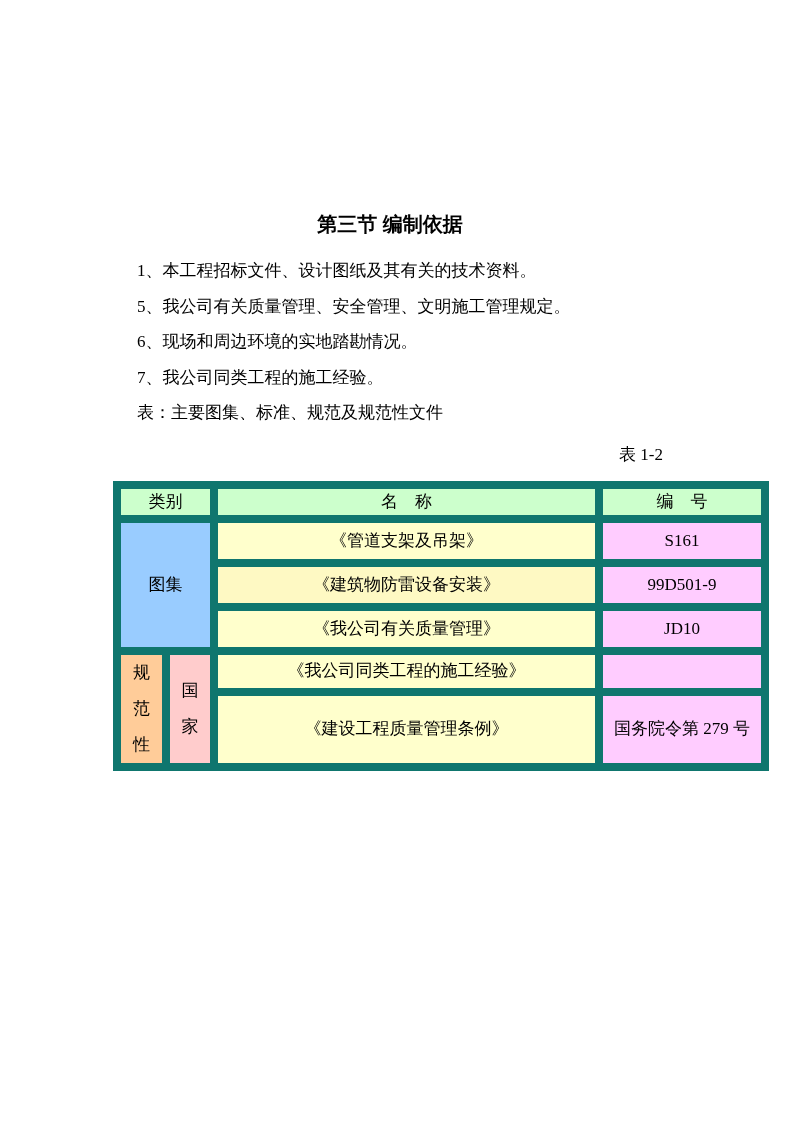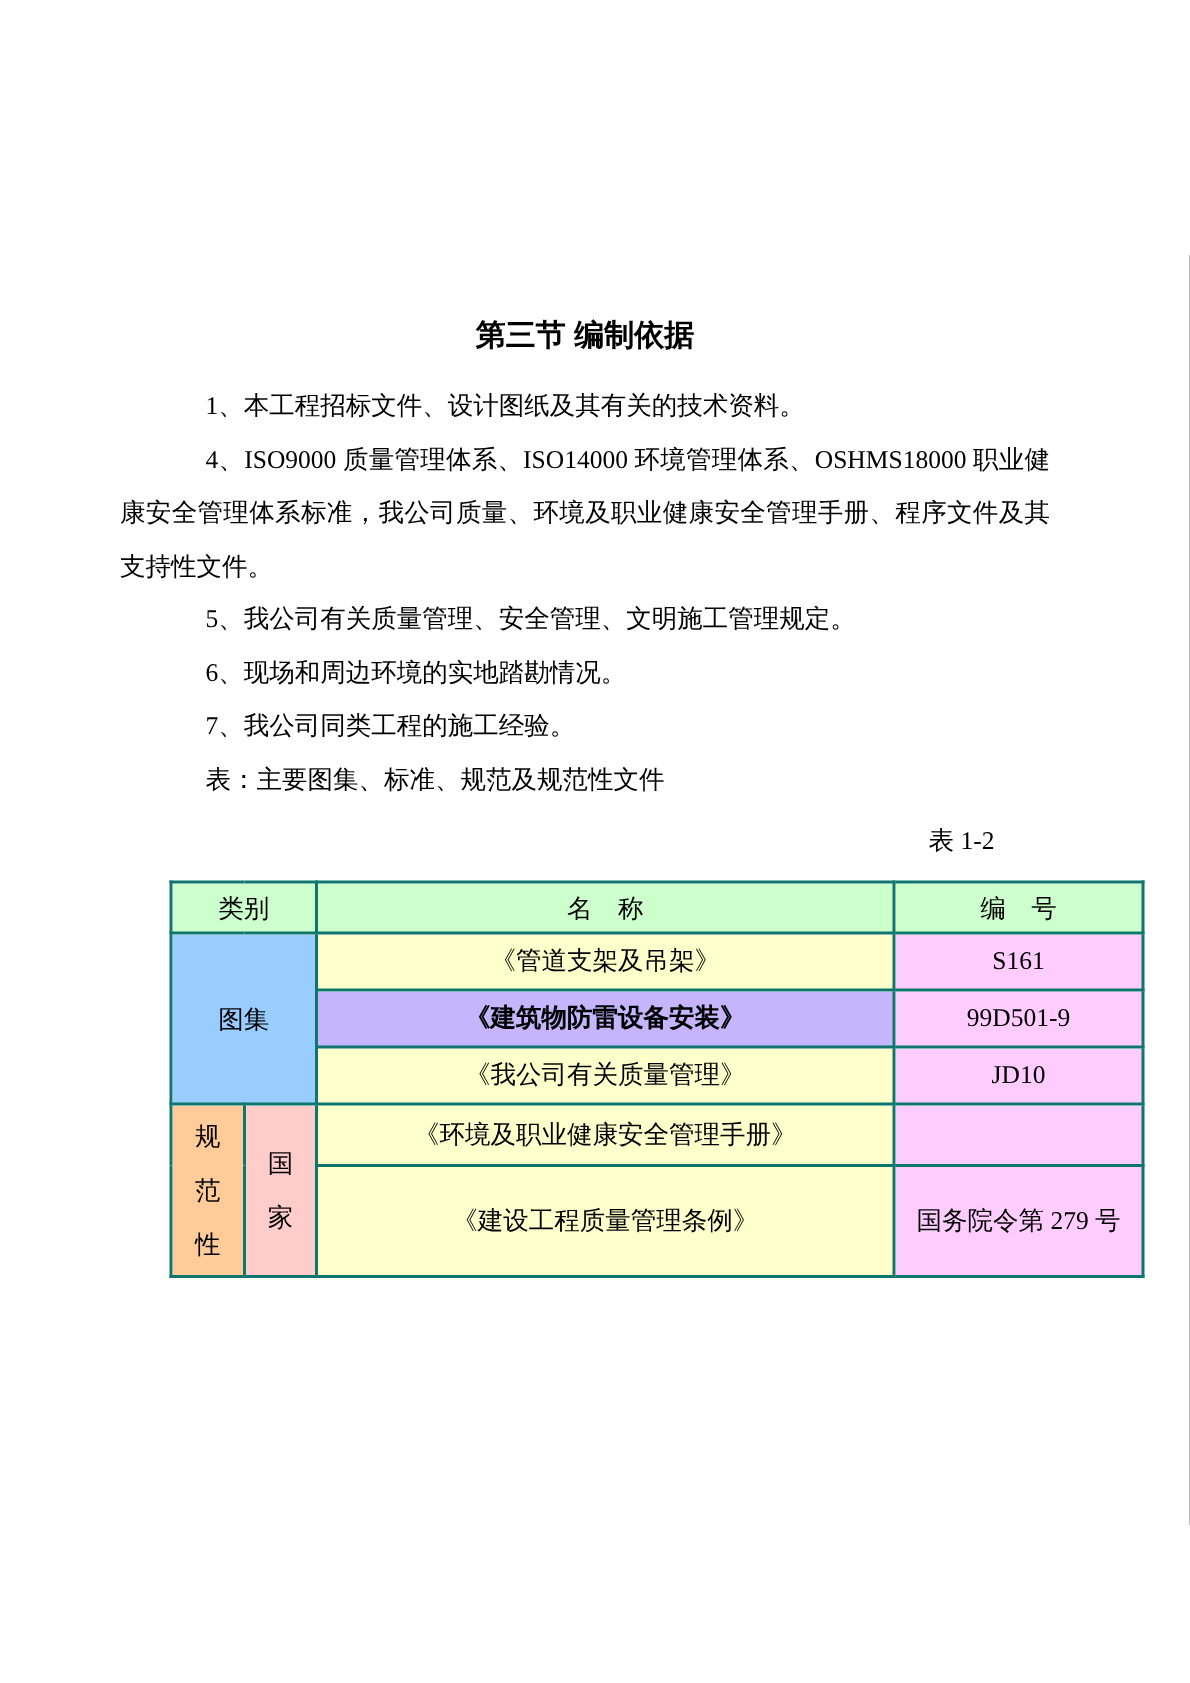--- a/index.html
+++ b/index.html
@@ -43,21 +43,21 @@
     padding-right: 37px;
   }
   table.standards {
     border-collapse: collapse;
     table-layout: fixed;
     width: 648px;
     margin: 8px 0 0 33px;
     font-size: 17px;
   }
   table.standards td {
-    border: 2px solid #0f766e;
+    border: 8px solid #0f766e;
     text-align: center;
     vertical-align: middle;
     padding: 0;
     overflow: hidden;
   }
   td.name-cell {
     text-align: left;
     padding-left: 46px;
     line-height: 24px;
   }
@@ -83,21 +83,20 @@
 </head>
 <body>
 
 <div class="page">
   <div class="content">
 
     <h1 class="doc-title">第三节 编制依据</h1>
 
     <div class="paragraphs">
       <p>1、本工程招标文件、设计图纸及其有关的技术资料。</p>
-      <p>4、ISO9000 质量管理体系、ISO14000 环境管理体系、OSHMS18000 职业健康安全管理体系标准，我公司质量、环境及职业健康安全管理手册、程序文件及其支持性文件。</p>
       <p>5、我公司有关质量管理、安全管理、文明施工管理规定。</p>
       <p>6、现场和周边环境的实地踏勘情况。</p>
       <p>7、我公司同类工程的施工经验。</p>
       <p>表：主要图集、标准、规范及规范性文件</p>
     </div>
 
     <div class="tbl-caption">表 1-2</div>
 
     <table class="standards">
       <colgroup>
@@ -113,37 +112,37 @@
           <td style="background-color: rgb(204, 255, 204);">编　号</td>
         </tr>
 
         <tr class="h-row1">
           <td colspan="2" rowspan="3" style="background-color: rgb(153, 204, 255);">图集</td>
           <td class="name-cell" style="background-color: rgb(255, 255, 204);">《管道支架及吊架》</td>
           <td class="code-cell" style="background-color: rgb(255, 204, 255);">S161</td>
         </tr>
 
         <tr class="h-row2">
-          <td class="name-cell" style="background-color: #c4b5fd; font-weight: bold;">《建筑物防雷设备安装》</td>
+          <td class="name-cell" style="background-color: #fef9c3;">《建筑物防雷设备安装》</td>
           <td class="code-cell" style="background-color: rgb(255, 204, 255);">99D501-9</td>
         </tr>
 
         <tr class="h-row3">
           <td class="name-cell" style="background-color: rgb(255, 255, 204);">《我公司有关质量管理》</td>
           <td class="code-cell" style="background-color: rgb(255, 204, 255);">JD10</td>
         </tr>
 
         <tr class="h-row4">
           <td rowspan="2" style="background-color: rgb(255, 204, 153);">
             <div class="vtext">规范性</div>
           </td>
           <td rowspan="2" style="background-color: rgb(255, 204, 204);">
             <div class="vtext">国家</div>
           </td>
-          <td class="name-cell" style="background-color: rgb(255, 255, 204);">《环境及职业健康安全管理手册》</td>
+          <td class="name-cell" style="background-color: rgb(255, 255, 204);">《我公司同类工程的施工经验》</td>
           <td class="code-cell" style="background-color: rgb(255, 204, 255);"></td>
         </tr>
 
         <tr class="h-row5">
           <td class="name-cell" style="background-color: rgb(255, 255, 204);">《建设工程质量管理条例》</td>
           <td class="code-cell" style="background-color: rgb(255, 204, 255);">国务院令第 279 号</td>
         </tr>
       </tbody>
     </table>
 

